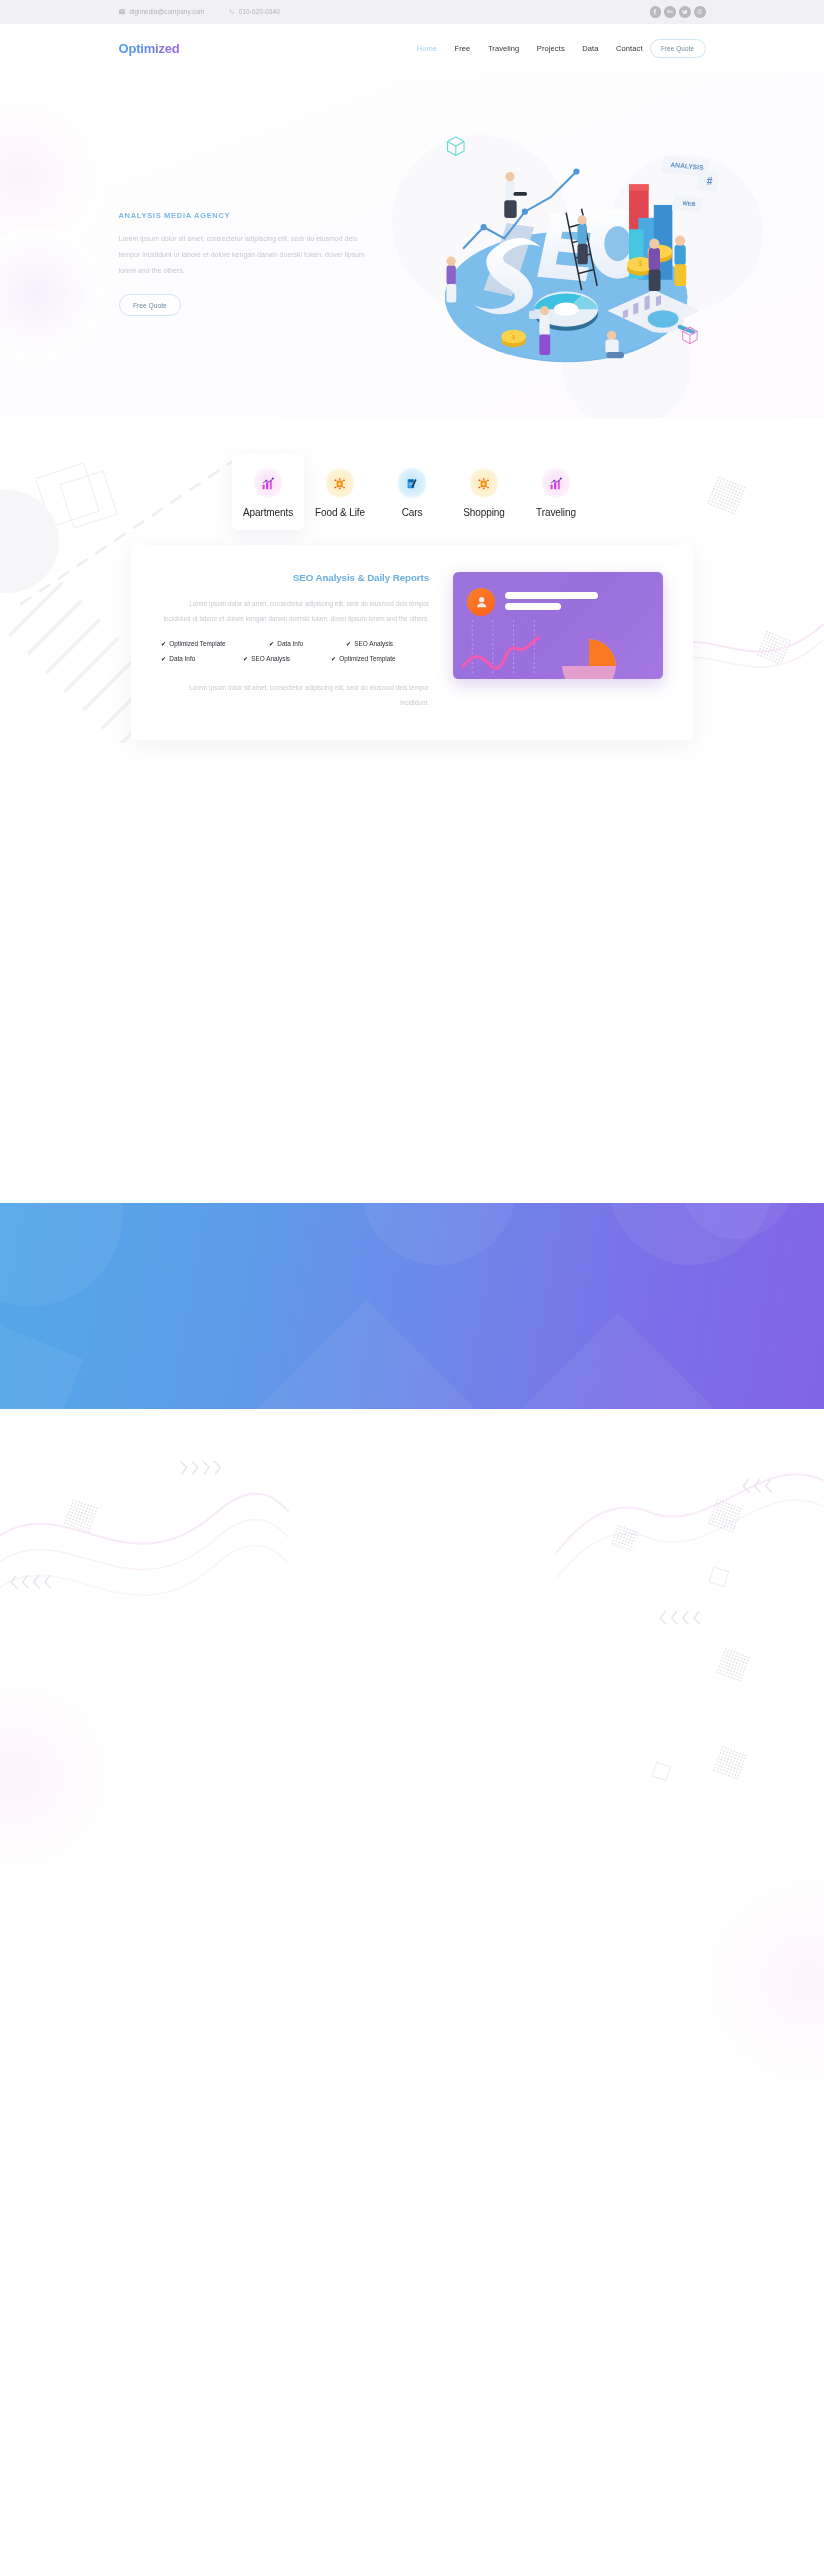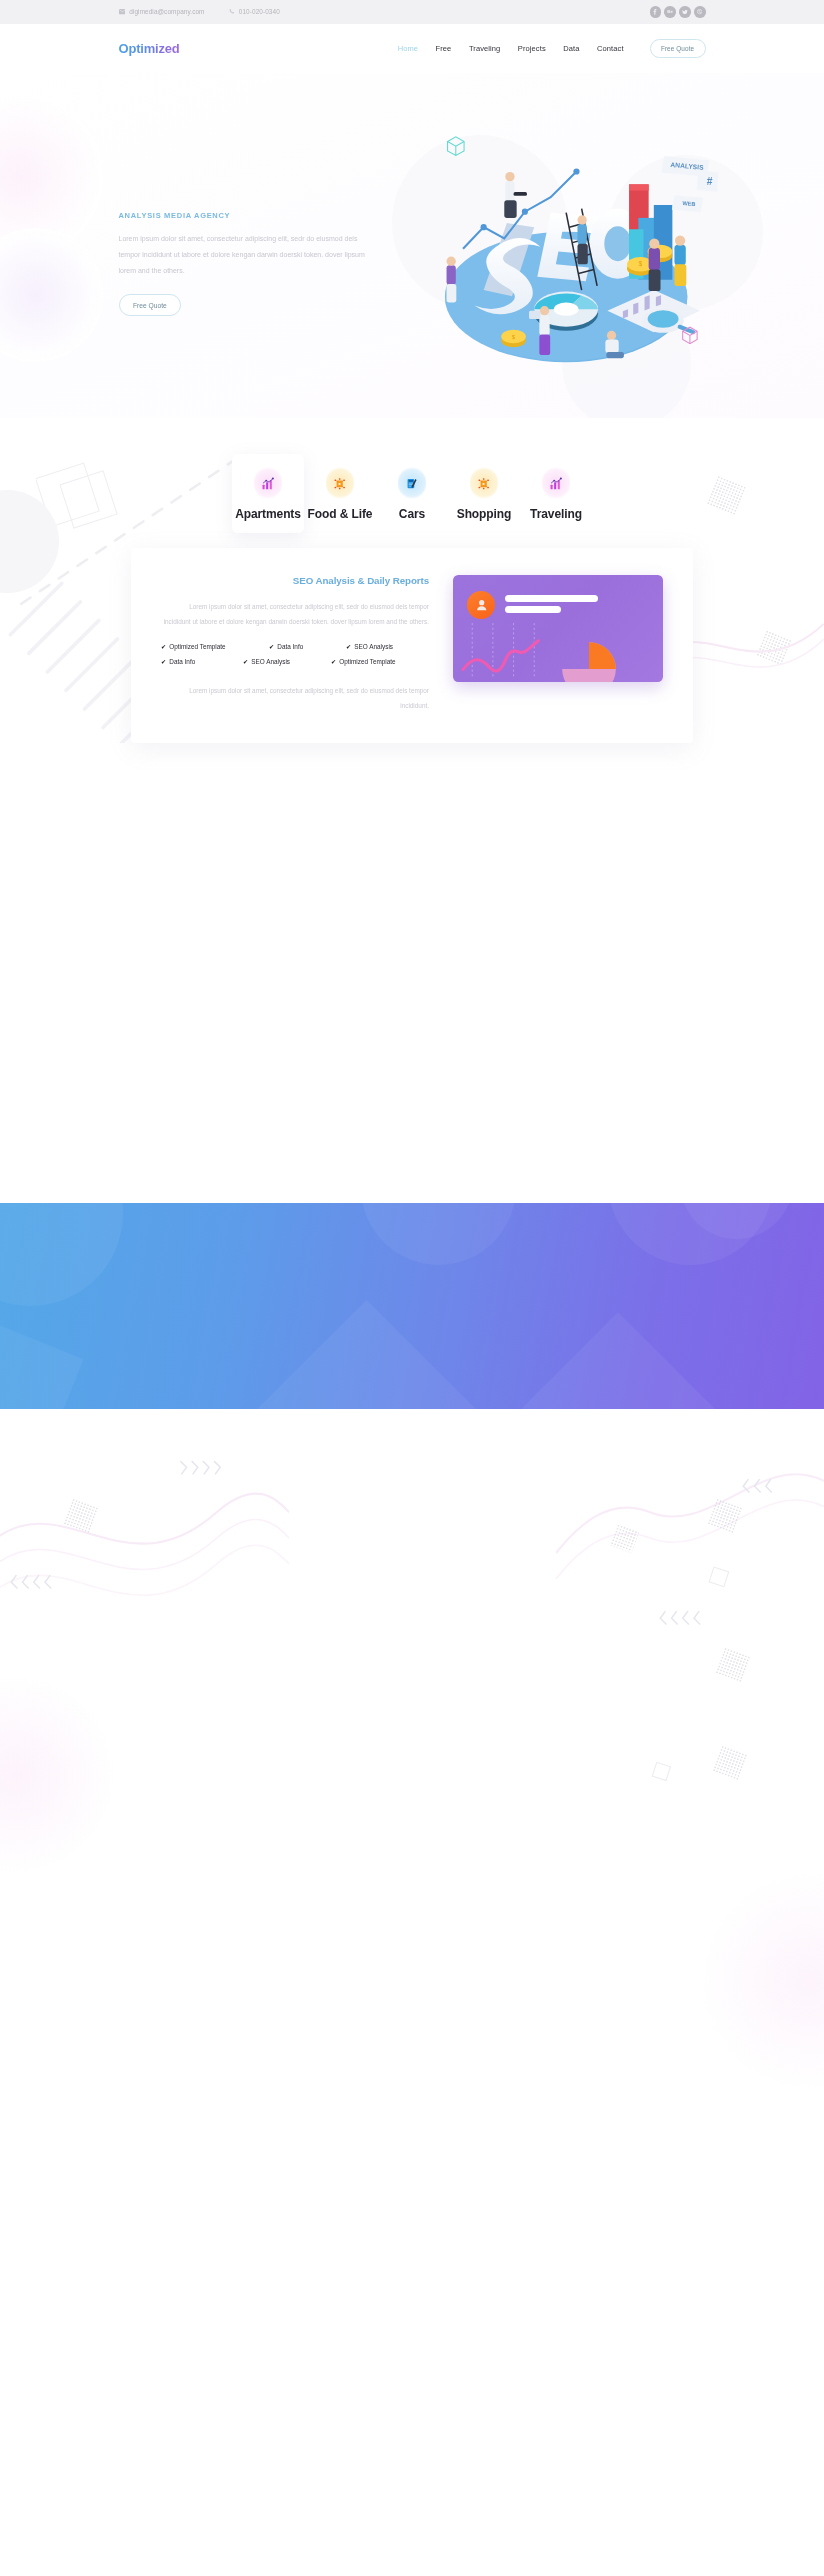--- a/index.html
+++ b/index.html
@@ -38,21 +38,21 @@
   }
   .nav-inner{
     width:587px; margin:0 auto; height:100%;
     display:flex; align-items:center; justify-content:space-between;
   }
   .logo{
     font-size:13px; font-weight:bold; letter-spacing:-0.2px;
     background:linear-gradient(90deg,#4c9fe8 0%,#5b8fe5 40%,#8a6ee0 75%,#9d6ae0 100%);
     -webkit-background-clip:text; background-clip:text; color:transparent;
   }
-  .nav-right{ display:flex; align-items:center; gap:26px;}
+  .nav-right{ display:flex; align-items:center; gap:7px;}
   .nav-links{ display:flex; align-items:center; gap:17.5px; }
   .nav-link{
     font-size:7.5px; color:#33333d; font-weight:500; text-decoration:none; letter-spacing:0.1px;
   }
   .nav-link.active{ color:#9fd5e8; }
   .btn-outline{
     border:0.5px solid #cfe6ef; border-radius:11.3px;
     padding:5.2px 10.3px; font-size:6.4px; color:#6f8c9b;
     background:#fff; letter-spacing:0.1px;
   }
@@ -89,21 +89,21 @@
   .cats{ display:flex; justify-content:center; align-items:flex-end; gap:0px;}
   .cat{
     width:72px; padding:13.4px 0 12.4px; text-align:center; border-radius:5.2px;
     background:transparent;
   }
   .cat.active{ background:#fff; box-shadow:0 4.1px 17.5px rgba(140,140,180,.13); }
   .cat-ico{
     width:28px; height:32px; margin:0 auto 7.2px; border-radius:50%/45%;
     display:flex; align-items:center; justify-content:center; position:relative;
   }
-  .cat-label{ font-size:12px; font-weight:bold; color:#24242c; letter-spacing:-0.1px;}
+  .cat-label{ font-size:10px; font-weight:normal; color:#24242c; letter-spacing:-0.1px;}
 
   
   .feature-card{
     width:562px; margin:15.5px auto 0; background:#fff; border-radius:4.1px;
     box-shadow:0 5.2px 24px rgba(150,150,185,.12);
     padding:27px 30px 29px; display:flex; gap:24px; align-items:flex-start;
     position:relative; z-index:5;text-align:right;
   }
   .fc-left{ width:268px; }
   .fc-title{ font-size:9.8px; font-weight:bold; color:#6aaede; margin-bottom:13.4px; letter-spacing:-0.1px;}

